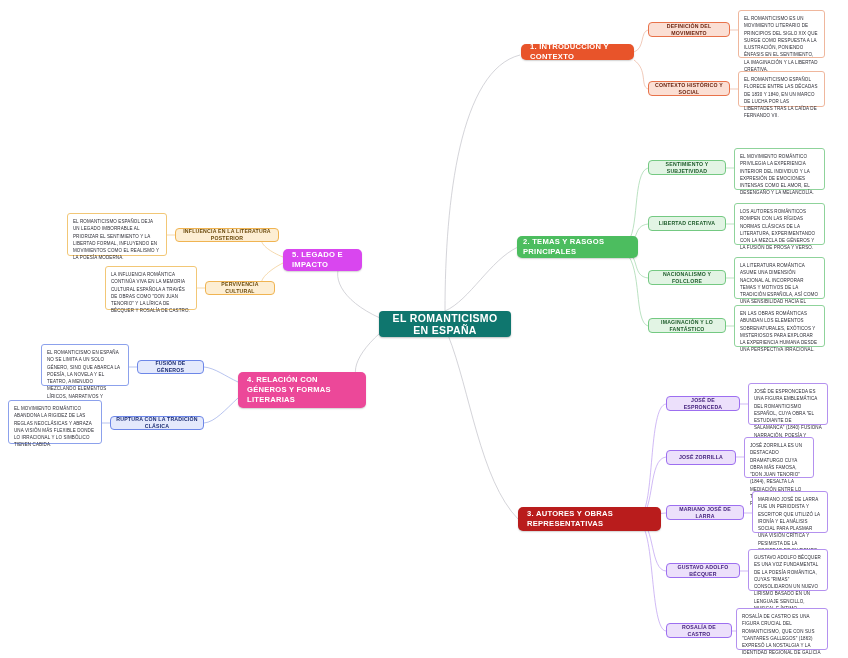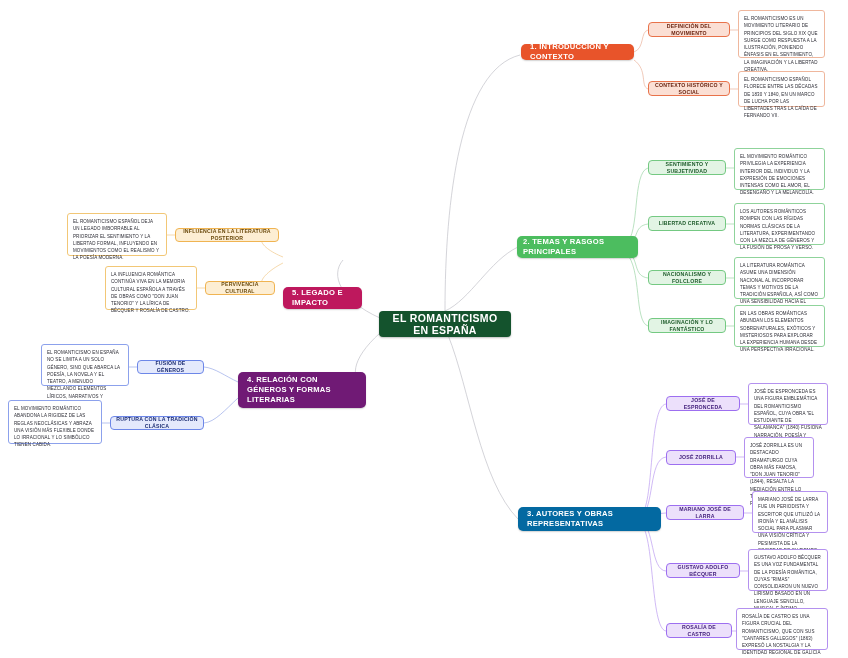--- a/index.html
+++ b/index.html
@@ -11,21 +11,21 @@
     overflow:hidden;
     position:relative;
   }
   #canvas{position:absolute;left:0;top:0;width:848px;height:658px;}
   #links{position:absolute;left:0;top:0;width:848px;height:658px;pointer-events:none;}
 
   .node{position:absolute;box-sizing:border-box;}
 
   
   .root{
-    background:#14532d;
+    background:#0f766e;
     color:#ffffff;
     border-radius:4px;
     font-size:10.5px;
     font-weight:bold;
     letter-spacing:.35px;
     display:flex;align-items:center;justify-content:center;
     text-align:center;
     padding:0 8px;
     box-shadow:0 1px 2px rgba(0,0,0,.25);
   }
@@ -37,23 +37,23 @@
     font-size:7.6px;
     font-weight:bold;
     letter-spacing:.25px;
     display:flex;align-items:center;
     padding:4px 9px;
     line-height:1.35;
     box-shadow:0 1px 1.5px rgba(0,0,0,.18);
   }
   .branch.b1{background:#e8542a;}
   .branch.b2{background:#4cbd5f;}
-  .branch.b3{background:#0369a1;}
-  .branch.b4{background:#701a75;}
-  .branch.b5{background:#be185d;margin-top:38px;}
+  .branch.b3{background:#b91c1c;}
+  .branch.b4{background:#ec4899;}
+  .branch.b5{background:#d946ef;}
 
   
   .pill{
     border-radius:4px;
     font-size:5.2px;
     font-weight:bold;
     letter-spacing:.2px;
     display:flex;align-items:center;justify-content:center;
     text-align:center;
     padding:2px 5px;

